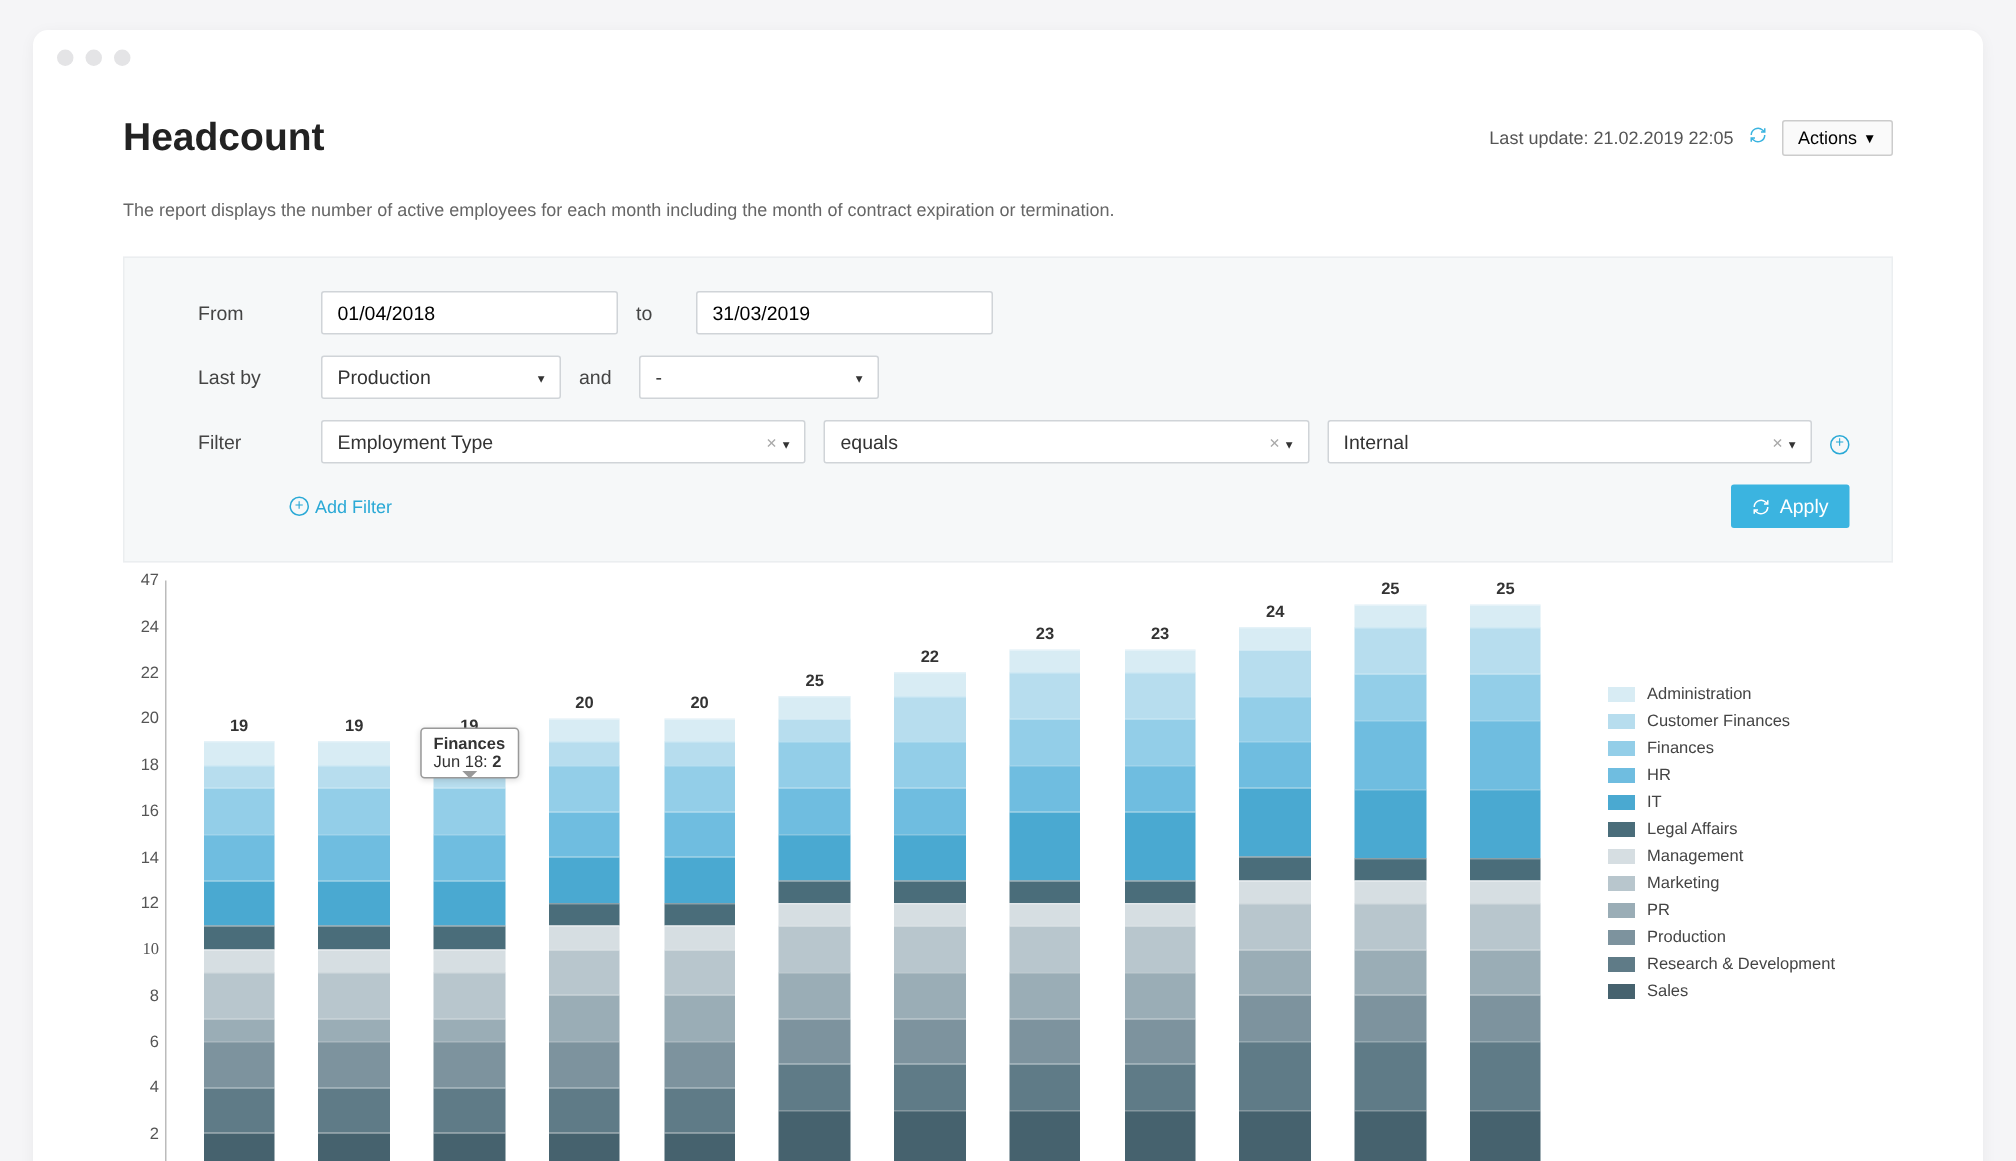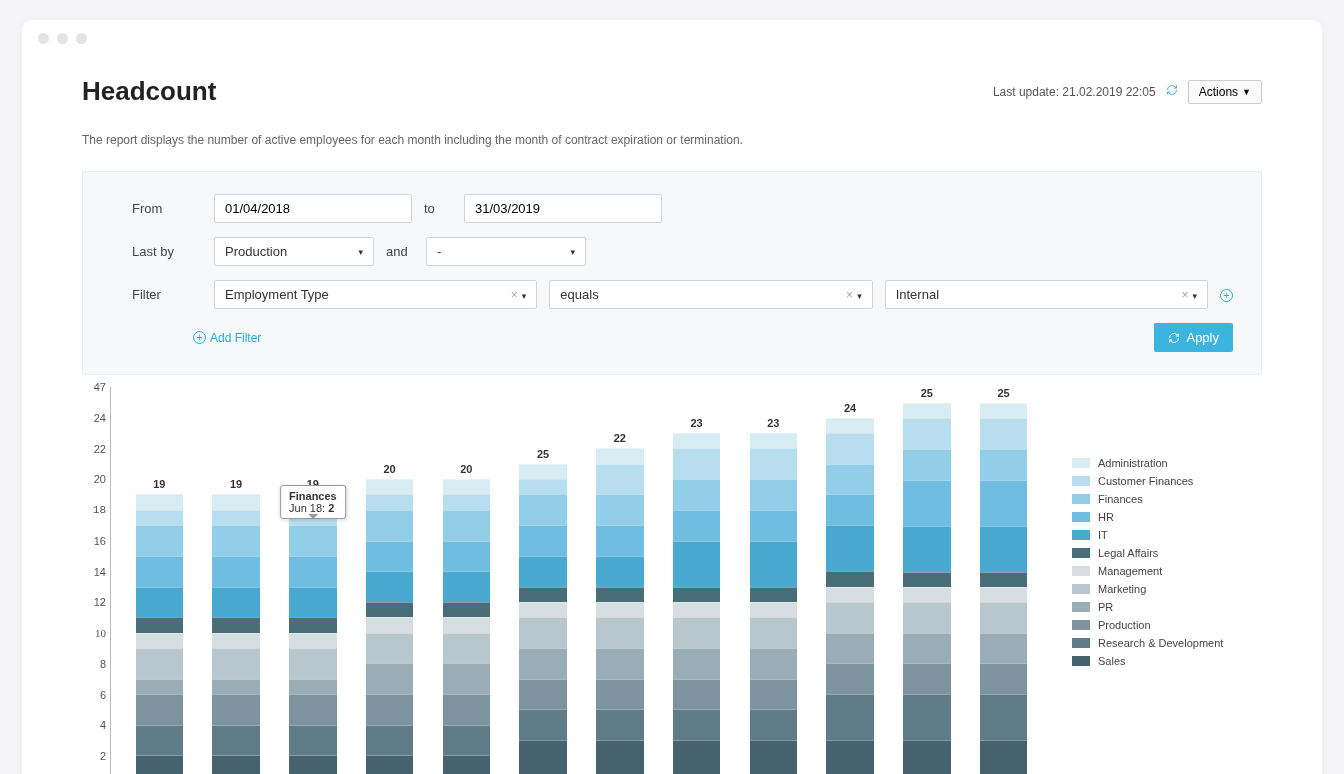--- a/index.html
+++ b/index.html
@@ -257,21 +257,21 @@
       <div class="chart-area">
         <div class="y-axis" id="y-axis">
             <span class="y-tick" style="bottom: 7.69231%;">2</span>
             <span class="y-tick" style="bottom: 15.3846%;">4</span>
             <span class="y-tick" style="bottom: 23.0769%;">6</span>
             <span class="y-tick" style="bottom: 30.7692%;">8</span>
             <span class="y-tick" style="bottom: 38.4615%; font-family: Liberation Serif, serif;">10</span>
             <span class="y-tick" style="bottom: 46.1538%;">12</span>
             <span class="y-tick" style="bottom: 53.8462%;">14</span>
             <span class="y-tick" style="bottom: 61.5385%;">16</span>
-            <span class="y-tick" style="bottom: 69.2308%; font-family: Liberation Mono, monospace;">18</span>
+            <span class="y-tick" style="bottom: 69.2308%;">18</span>
             <span class="y-tick" style="bottom: 76.9231%;">20</span>
             <span class="y-tick" style="bottom: 84.6154%;">22</span>
             <span class="y-tick" style="bottom: 92.3077%;">24</span>
             <span class="y-tick" style="bottom: 100%;">47</span>
           </div>
         <div class="plot" id="plot">
           <div class="bars" id="bars">
               <div class="bar-col">
                 <div class="bar-total">19</div>
                 <div class="bar-stack" style="height: 73.0769%;">

